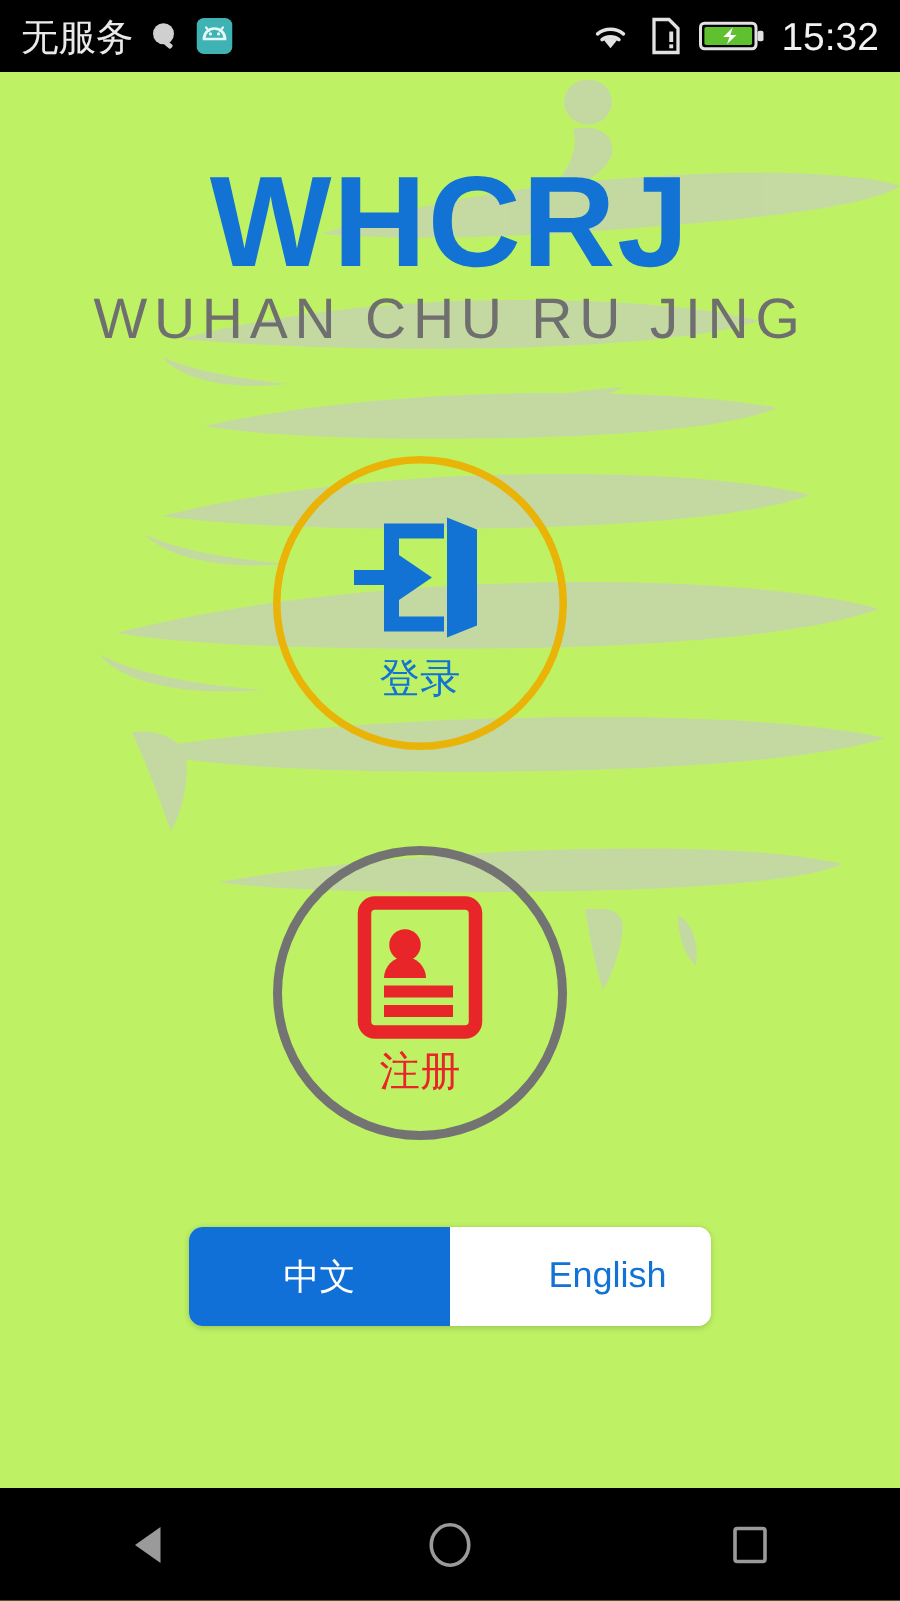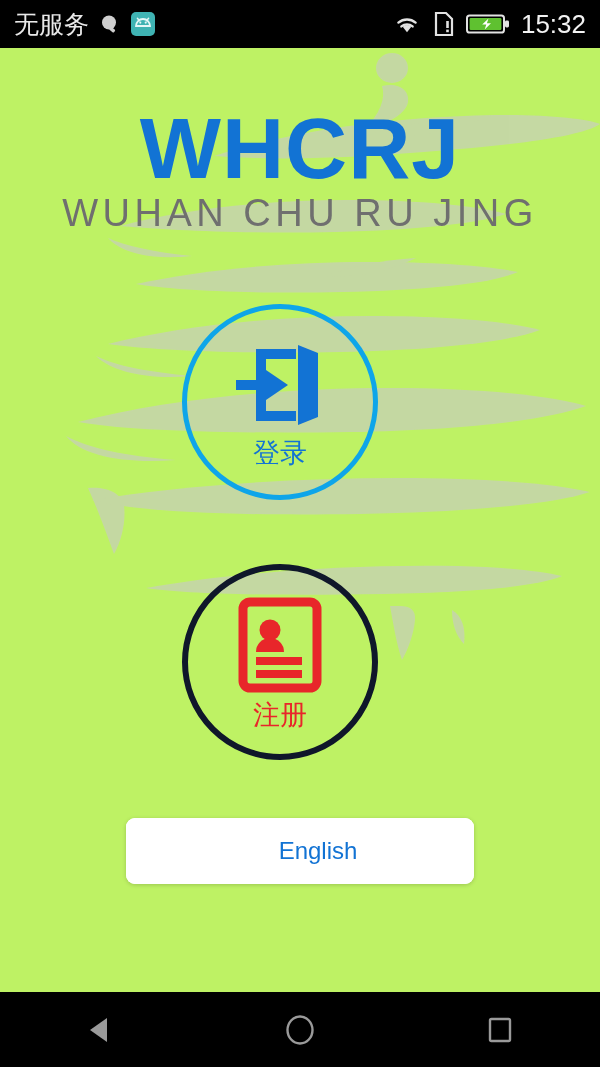--- a/index.html
+++ b/index.html
@@ -111,26 +111,26 @@
     display: flex;
     flex-direction: column;
     align-items: center;
     justify-content: center;
     background: transparent;
     cursor: pointer;
   }
   #btn-login {
     left: 182px;
     top: 256px;
-    border: 5px solid #0ea5e9;
+    border: 5px solid #eab308;
   }
   #btn-register {
     left: 182px;
     top: 516px;
-    border: 6px solid #0f172a;
+    border: 6px solid #737373;
   }
   .circle-icon {
     display: block;
     margin-bottom: 8px;
   }
   .circle-label {
     font-family: "DejaVu Sans", sans-serif;
     font-size: 27px;
     line-height: 1;
   }
@@ -299,20 +299,21 @@
         <rect x="5" y="5" width="74" height="86" rx="7" fill="none" stroke="#E8262A" stroke-width="9"></rect>
         <circle cx="32" cy="33" r="10.5" fill="#E8262A"></circle>
         <path d="M18 55 a14 14 0 0 1 28 0 z" fill="#E8262A"></path>
         <rect x="18" y="60" width="46" height="8" fill="#E8262A"></rect>
         <rect x="18" y="73" width="46" height="8" fill="#E8262A"></rect>
       </svg>
       <div class="circle-label" id="register-label">注册</div>
     </div>
 
     <div id="lang-toggle">
+      <div class="lang-seg active">中文</div>
       <div class="lang-seg inactive">English</div>
     </div>
 
   </div>
 
   <div id="nav-bar">
     <div class="nav-key">
       <svg width="34" height="34" viewBox="0 0 34 34">
         <path d="M24 5 L24 29 L7 17 z" fill="#9a9a9a"></path>
       </svg>

